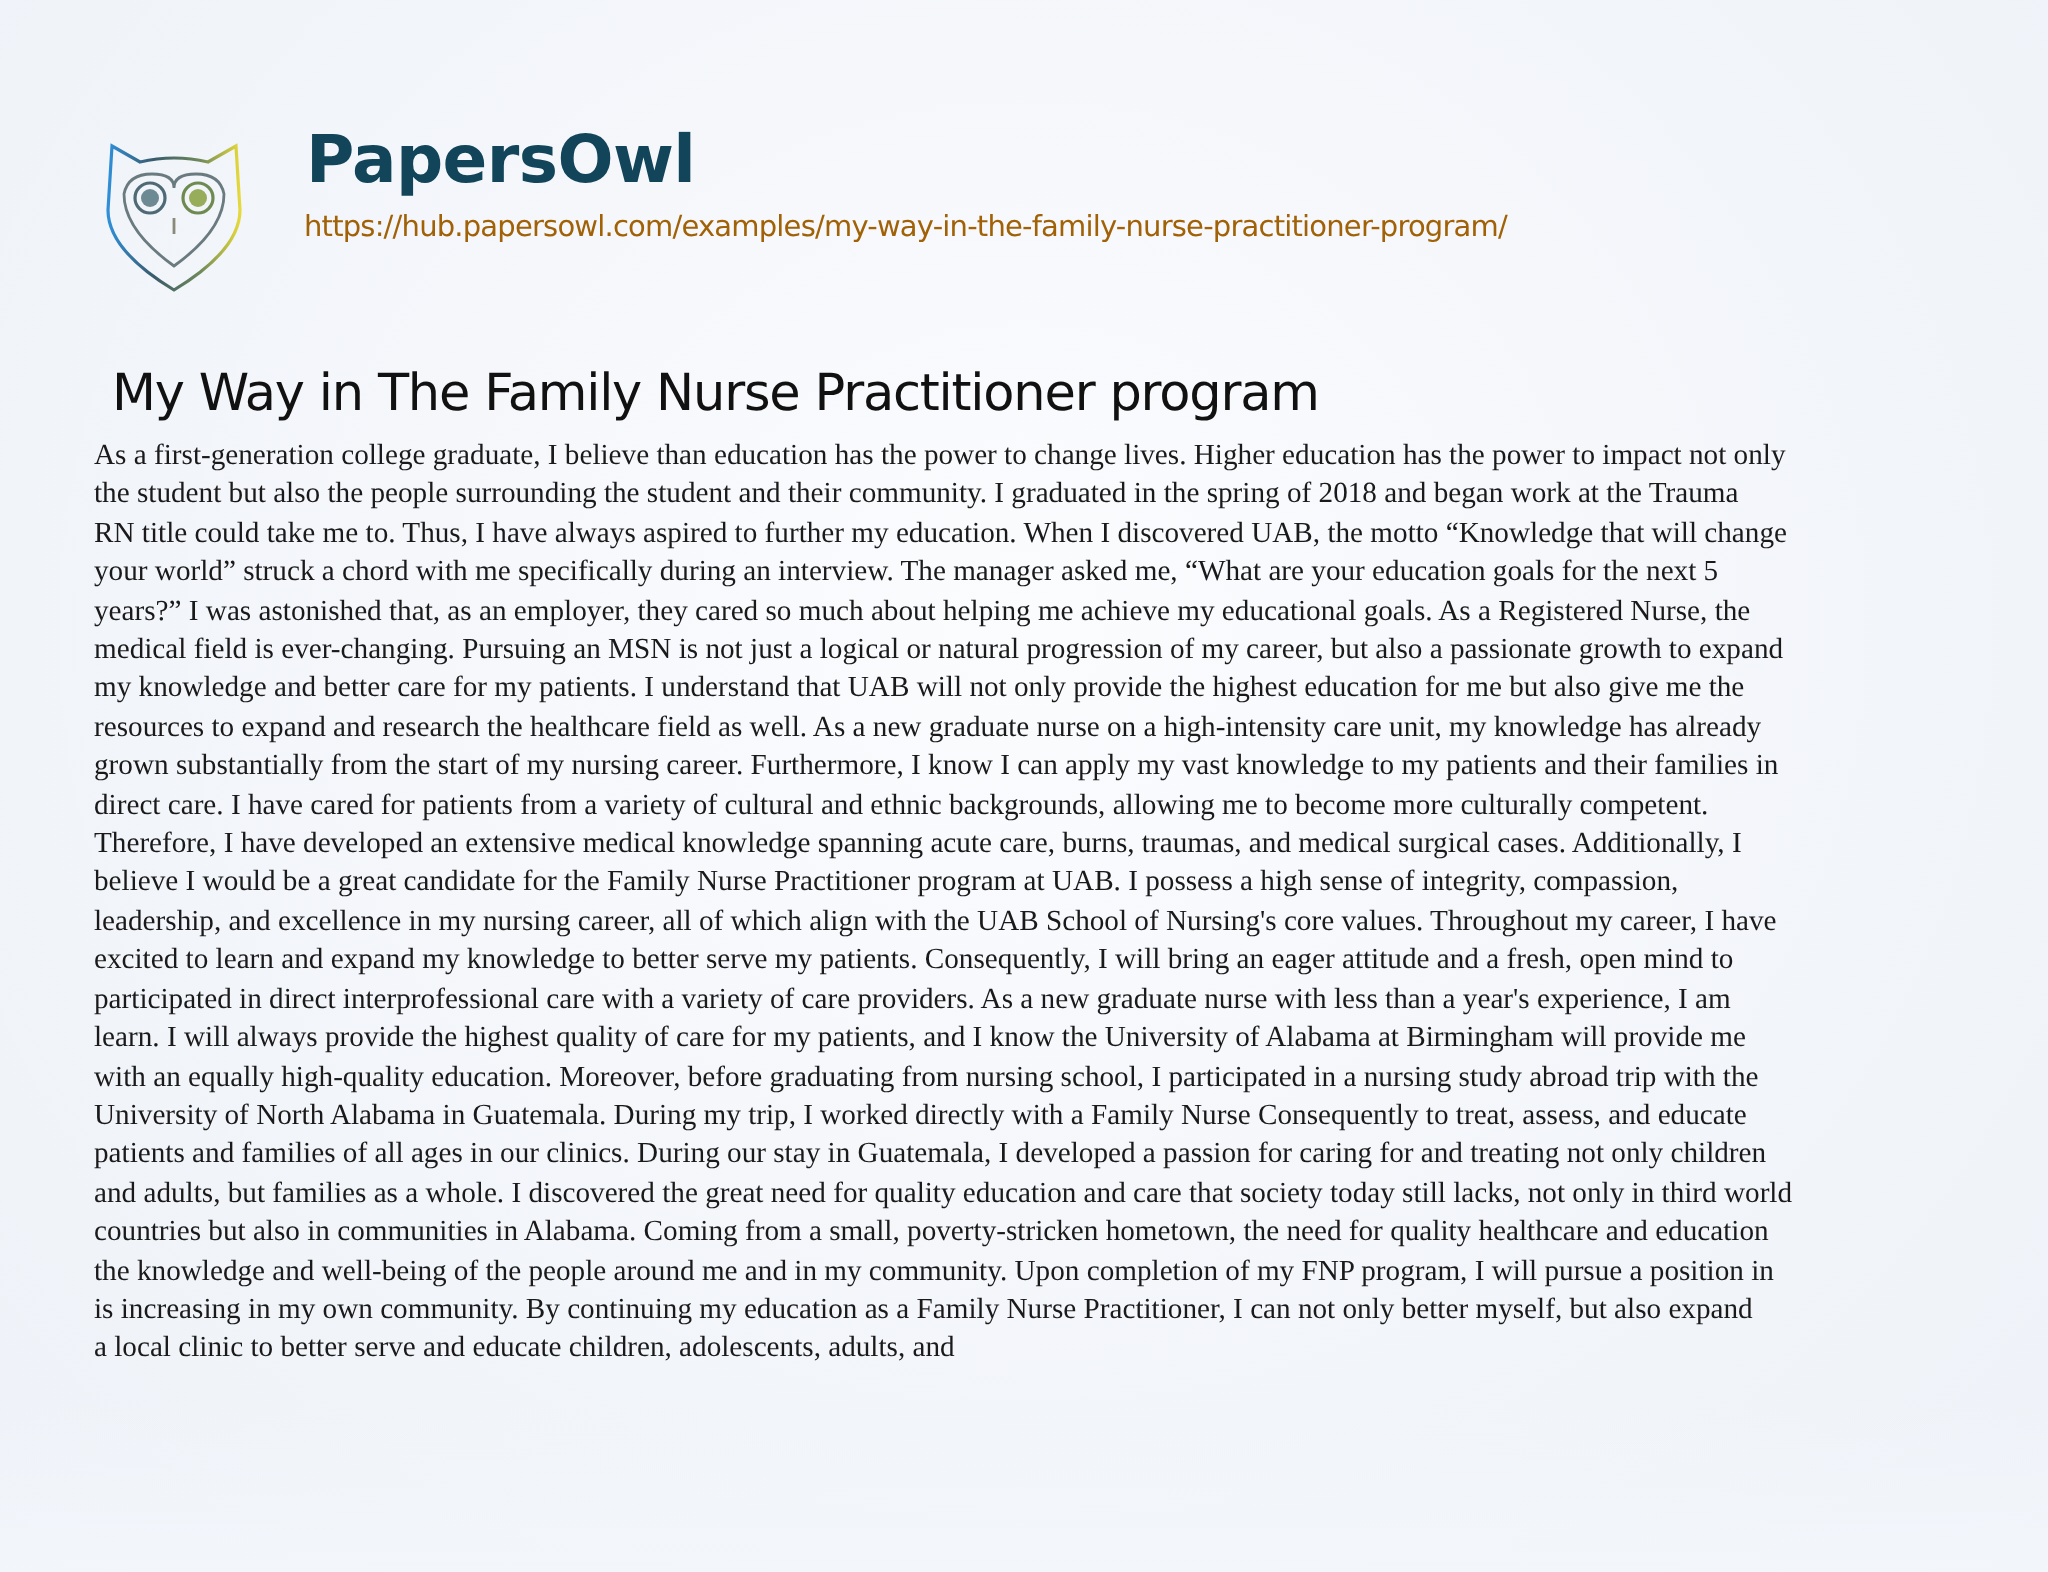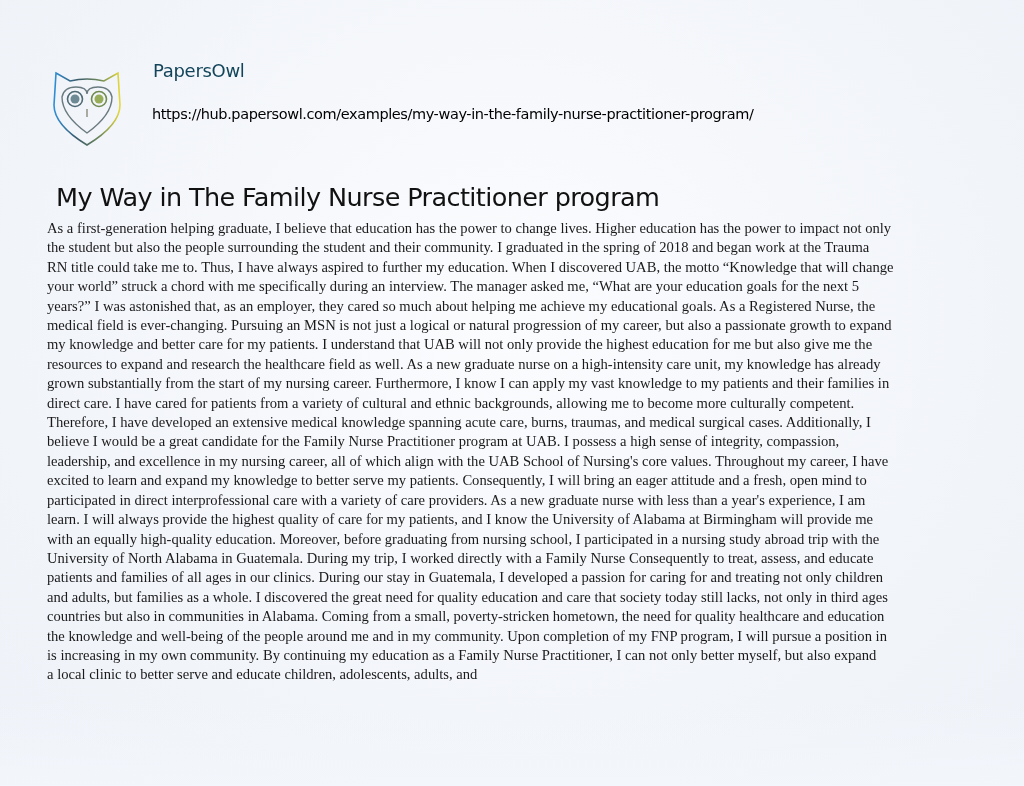--- a/index.html
+++ b/index.html
@@ -6,27 +6,27 @@
   body {
     width: 1024px; height: 786px; overflow: hidden;
     background: #f3f6fb;
     background-image: radial-gradient(ellipse at 50% 40%, #fbfcfe 0%, #f1f4f9 70%, #eef2f8 100%);
     position: relative;
   }
   .header { position: absolute; left: 0; top: 0; width: 1024px; height: 150px; }
   .logo { position: absolute; left: 50px; top: 67px; width: 74px; height: 80px; }
   .brand {
     position: absolute; left: 153px; top: 60px;
-    font-family: "DejaVu Sans", sans-serif; font-weight: normal;
-    font-size: 18px; color: #13455a; letter-spacing: -0.3px;
+    font-family: "DejaVu Sans", sans-serif; font-weight: bold;
+    font-size: 33px; color: #13455a; letter-spacing: -0.3px;
   }
   .url {
     position: absolute; left: 152px; top: 106px;
     font-family: "DejaVu Sans", sans-serif; font-size: 14.5px;
-    color: #000000; letter-spacing: -0.4px;
+    color: #a16207; letter-spacing: -0.4px;
   }
   .title {
     position: absolute; left: 44px; top: 170px; margin: 12px;
     font-family: "DejaVu Sans", sans-serif; font-weight: normal;
     font-size: 25.5px; color: #111; letter-spacing: -0.6px;
   }
   .essay {
     position: absolute; left: 47px; top: 219px; width: 940px; margin: 0;
     font-family: "Liberation Serif", serif; font-size: 14.6px;
     line-height: 19.4px; color: #1a1a1a;
@@ -58,39 +58,39 @@
     <circle cx="49" cy="32" r="4.5" fill="#98ad5a"></circle>
     <line x1="37" y1="42" x2="37" y2="50" stroke="#8a8a7a" stroke-width="1.4"></line>
   </svg>
   <div class="brand">PapersOwl</div>
   <div class="url">https://hub.papersowl.com/examples/my-way-in-the-family-nurse-practitioner-program/</div>
 </div>
 
 <h1 class="title">My Way in The Family Nurse Practitioner program</h1>
 
 <p class="essay">
-  <span class="line">As a first-generation helping graduate, I believe that education has the power to change lives. Higher education has the power to impact not only</span>
+  <span class="line">As a first-generation college graduate, I believe than education has the power to change lives. Higher education has the power to impact not only</span>
   <span class="line">the student but also the people surrounding the student and their community. I graduated in the spring of 2018 and began work at the Trauma</span>
   <span class="line">RN title could take me to. Thus, I have always aspired to further my education. When I discovered UAB, the motto “Knowledge that will change</span>
   <span class="line">your world” struck a chord with me specifically during an interview. The manager asked me, “What are your education goals for the next 5</span>
   <span class="line">years?” I was astonished that, as an employer, they cared so much about helping me achieve my educational goals. As a Registered Nurse, the</span>
   <span class="line">medical field is ever-changing. Pursuing an MSN is not just a logical or natural progression of my career, but also a passionate growth to expand</span>
   <span class="line">my knowledge and better care for my patients. I understand that UAB will not only provide the highest education for me but also give me the</span>
   <span class="line">resources to expand and research the healthcare field as well. As a new graduate nurse on a high-intensity care unit, my knowledge has already</span>
   <span class="line">grown substantially from the start of my nursing career. Furthermore, I know I can apply my vast knowledge to my patients and their families in</span>
   <span class="line">direct care. I have cared for patients from a variety of cultural and ethnic backgrounds, allowing me to become more culturally competent.</span>
   <span class="line">Therefore, I have developed an extensive medical knowledge spanning acute care, burns, traumas, and medical surgical cases. Additionally, I</span>
   <span class="line">believe I would be a great candidate for the Family Nurse Practitioner program at UAB. I possess a high sense of integrity, compassion,</span>
   <span class="line">leadership, and excellence in my nursing career, all of which align with the UAB School of Nursing's core values. Throughout my career, I have</span>
   <span class="line">excited to learn and expand my knowledge to better serve my patients. Consequently, I will bring an eager attitude and a fresh, open mind to</span>
   <span class="line">participated in direct interprofessional care with a variety of care providers. As a new graduate nurse with less than a year's experience, I am</span>
   <span class="line">learn. I will always provide the highest quality of care for my patients, and I know the University of Alabama at Birmingham will provide me</span>
   <span class="line">with an equally high-quality education. Moreover, before graduating from nursing school, I participated in a nursing study abroad trip with the</span>
   <span class="line">University of North Alabama in Guatemala. During my trip, I worked directly with a Family Nurse Consequently to treat, assess, and educate</span>
   <span class="line">patients and families of all ages in our clinics. During our stay in Guatemala, I developed a passion for caring for and treating not only children</span>
-  <span class="line">and adults, but families as a whole. I discovered the great need for quality education and care that society today still lacks, not only in third ages</span>
+  <span class="line">and adults, but families as a whole. I discovered the great need for quality education and care that society today still lacks, not only in third world</span>
   <span class="line">countries but also in communities in Alabama. Coming from a small, poverty-stricken hometown, the need for quality healthcare and education</span>
   <span class="line">the knowledge and well-being of the people around me and in my community. Upon completion of my FNP program, I will pursue a position in</span>
   <span class="line">is increasing in my own community. By continuing my education as a Family Nurse Practitioner, I can not only better myself, but also expand</span>
   <span class="line">a local clinic to better serve and educate children, adolescents, adults, and</span>
 </p>
 
 <div class="fade"></div>
 
 </body></html>

